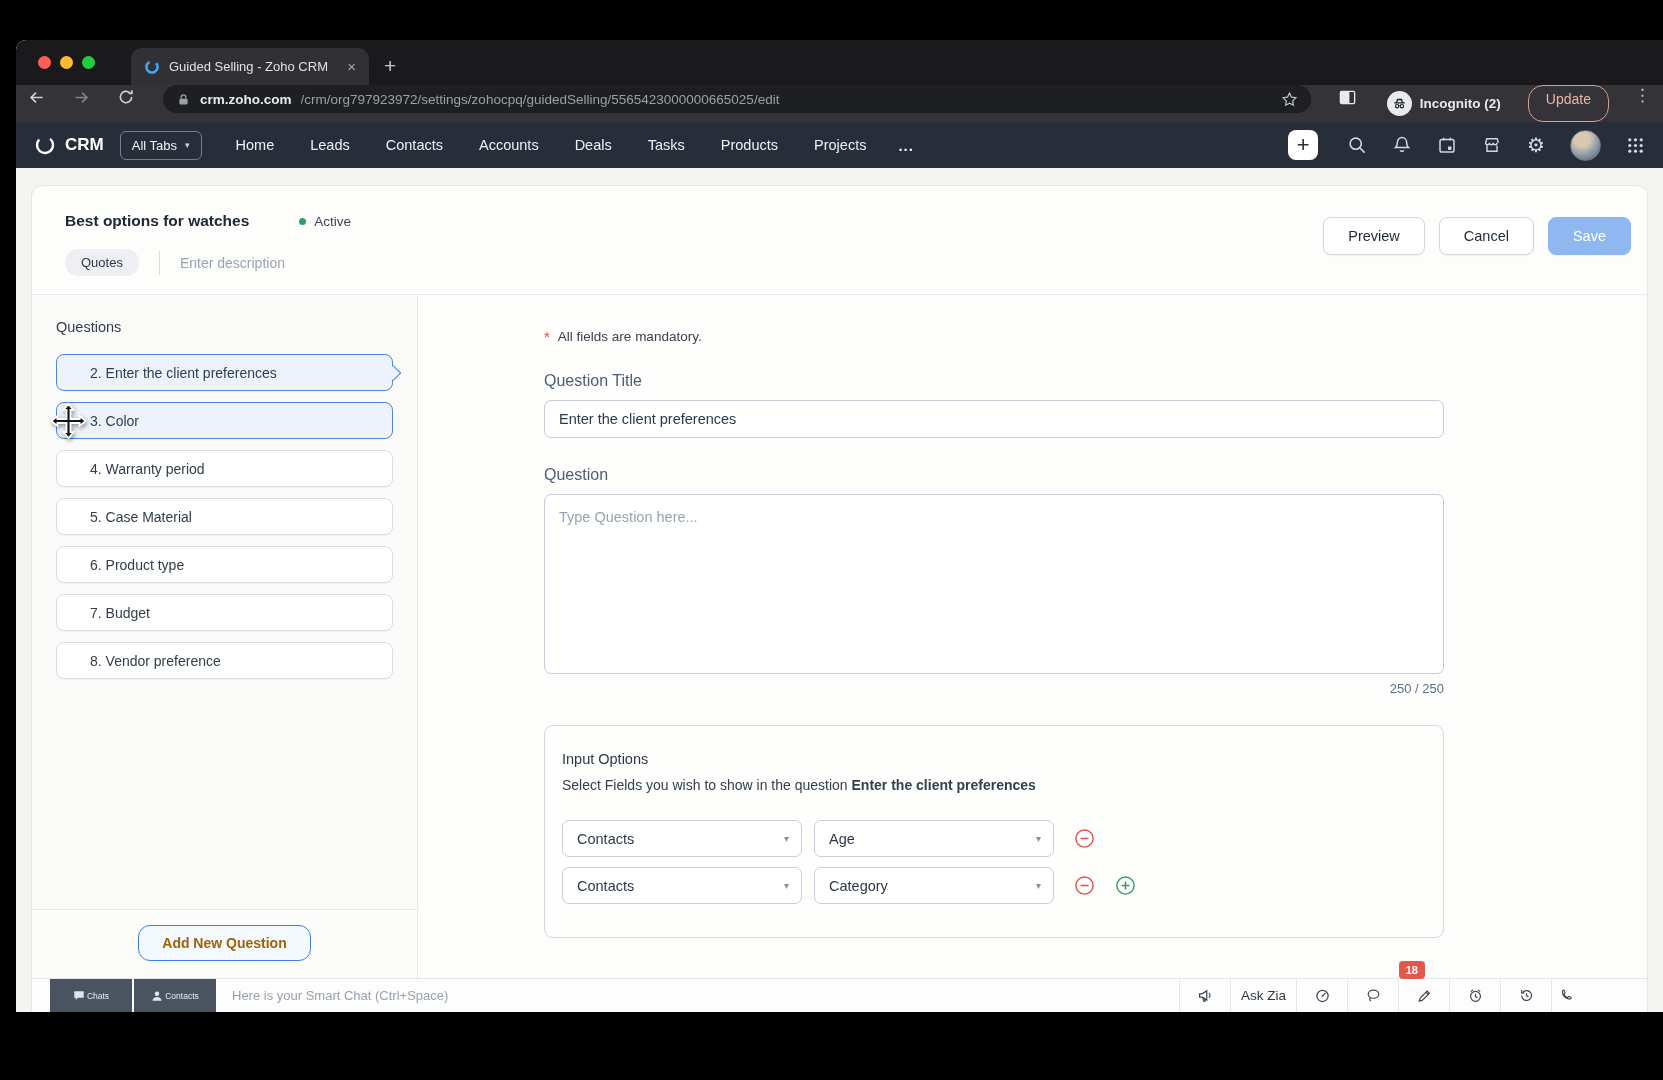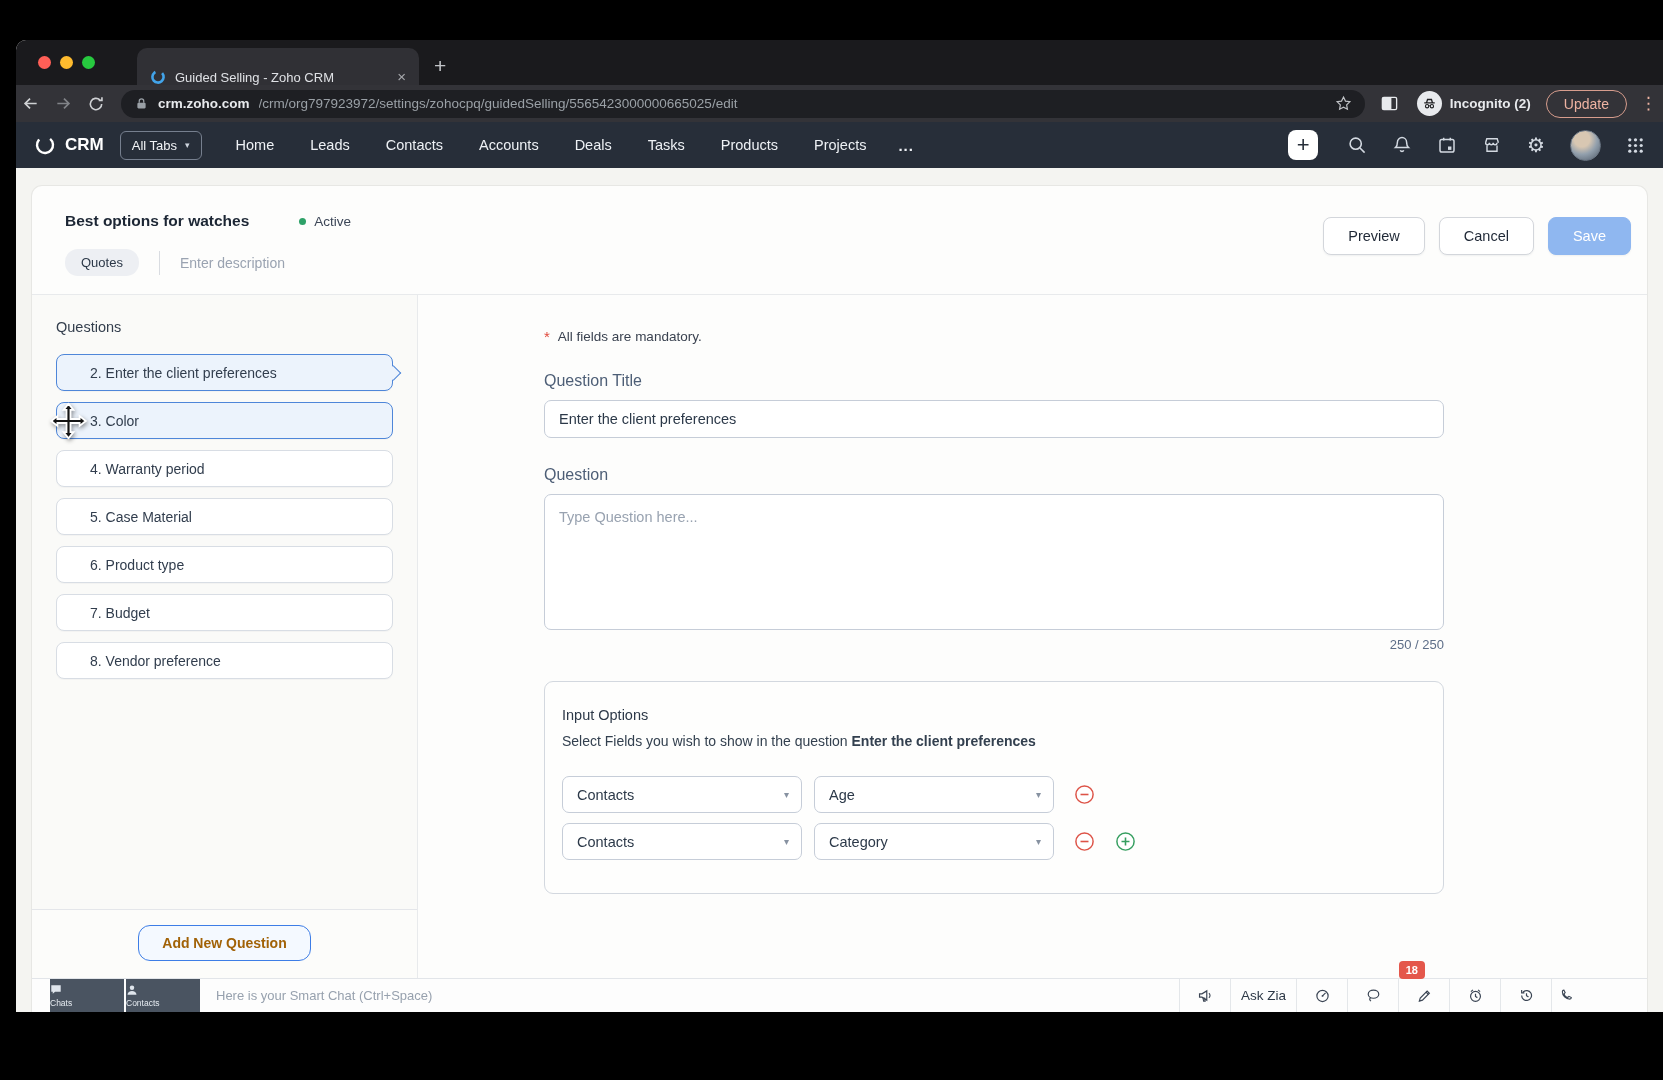--- a/index.html
+++ b/index.html
@@ -5,26 +5,26 @@
   *{box-sizing:border-box;margin:0;padding:0}
   html,body{width:1663px;height:1080px}
   body{background:#000;font-family:"Liberation Sans",sans-serif;overflow:hidden;position:relative}
   .window{position:absolute;left:16px;top:40px;width:1647px;height:972px;display:flex;flex-direction:column;background:#fff;border-top-left-radius:10px;overflow:hidden}
 
   
   .tabstrip{flex:0 0 45px;background:#1a1a1d;display:flex;align-items:flex-end}
   .traffic{display:flex;gap:9px;align-items:center;height:100%;padding:0 16px 0 22px}
   .tl{width:13px;height:13px;border-radius:50%}
   .tl.red{background:#ff5f57}.tl.yellow{background:#febb2e}.tl.green{background:#27c93f}
-  .tab{width:282px;height:37px;background:#303035;border-radius:10px 10px 0 0;display:flex;align-items:flex-end;gap:9px;padding:0 10px 0 13px;margin-left:26px}
+  .tab{width:238px;height:37px;background:#303035;border-radius:10px 10px 0 0;display:flex;align-items:center;gap:9px;padding:0 10px 0 13px;margin-left:20px}
   .tab-title{flex:1;color:#dfe1e5;font-size:13px;white-space:nowrap;overflow:hidden}
   .tab-close{color:#a7a9ad;font-size:15px;padding:0 3px}
   .newtab{color:#c2c4c8;font-size:21px;line-height:1;margin:0 0 9px 15px}
 
-  .toolbar{flex:0 0 37px;background:#333338;display:flex;align-items:center;padding:0 2px;gap:9px}
+  .toolbar{flex:0 0 37px;background:#333338;display:flex;padding:0 8px;gap:21px}
   .nav-ic{display:flex;align-items:center;justify-content:center;width:24px;height:24px}
   .urlbar{flex:1;height:28px;background:#1e1f23;border-radius:14px;display:flex;align-items:center;gap:9px;padding:0 13px;margin:0 4px;min-width:0}
   .url-host{color:#e8eaed;font-size:13.5px;font-weight:700;white-space:nowrap}
   .url-path{color:#9aa0a6;font-size:13.5px;white-space:nowrap;overflow:hidden;flex:1}
   .incog{display:flex;align-items:center;gap:8px;padding:0 6px}
   .incog-circle{width:25px;height:25px;border-radius:50%;background:#e8eaed;display:flex;align-items:center;justify-content:center}
   .incog-label{color:#e8eaed;font-size:13.5px;font-weight:700;white-space:nowrap}
   .update-chip{border:1px solid #d79d8d;border-radius:15px;color:#eeb3a2;font-size:14px;padding:5px 17px;white-space:nowrap}
   .kebab{color:#eeb3a2;font-size:17px;padding:0 4px}
 
@@ -67,35 +67,35 @@
   .tail{position:absolute;right:-6.5px;top:50%;width:11px;height:11px;background:#ecf3fc;border-top:1px solid #4e86d9;border-right:1px solid #4e86d9;transform:translateY(-50%) rotate(45deg)}
   .move-cursor{position:absolute;left:-7px;top:50%;transform:translateY(-50%);filter:drop-shadow(1px 2px 2px rgba(0,0,0,.4))}
   .sidebar-footer{margin-top:auto;border-top:1px solid #e4e6ea;background:#fcfcfa;display:flex;justify-content:center;padding:15px 0 17px}
   .add-q-btn{border:1.5px solid #3d7de6;color:#a16207;background:#f4f9ff;border-radius:12px;padding:9px 23px;font-size:14px;font-weight:700}
 
   .main{flex:1;padding:34px 0 0 126px;overflow:hidden;background:#fdfdfc}
   .mandatory{display:flex;align-items:center;gap:8px;font-size:13.5px;color:#3a4250}
   .req{color:#e0493c;font-size:15px;line-height:1}
   .field-label{margin-top:28px;font-size:16px;color:#4d5e76}
   .text-input{margin-top:10px;width:900px;height:38px;border:1px solid #c6cdd8;border-radius:7px;background:#fff;display:flex;align-items:center;padding:0 14px;font-size:14.5px;color:#2c3949}
-  .textarea{margin-top:10px;width:900px;height:136px;border:1px solid #c6cdd8;border-radius:7px;background:#fff;padding:14px;font-size:14.5px;color:#98a2b0}
+  .textarea{margin-top:10px;width:900px;height:180px;border:1px solid #c6cdd8;border-radius:7px;background:#fff;padding:14px;font-size:14.5px;color:#98a2b0}
   .char-counter{width:900px;text-align:right;margin-top:7px;font-size:13px;color:#5d6e88}
   .options-panel{margin-top:29px;width:900px;border:1px solid #d3d8df;border-radius:9px;background:#fefefd;padding:25px 17px 33px}
   .op-title{font-size:14.5px;color:#2c3848}
   .op-subtitle{margin-top:10px;font-size:14px;color:#33404f}
   .op-subtitle .bold{font-weight:700}
   .op-row{display:flex;align-items:center;gap:12px;margin-top:10px}
   .op-row.first{margin-top:27px}
   .select{width:240px;height:37px;border:1px solid #c6cdd8;border-radius:7px;background:#fff;display:flex;align-items:center;justify-content:space-between;padding:0 12px 0 14px;font-size:14.5px;color:#2c3949}
   .select .caret{color:#8792a1;font-size:10px}
   .circle-btn{display:flex;align-items:center;margin-left:8px}
 
   
   .footerbar{flex:0 0 34px;background:#fdfdfd;border-top:1px solid #e2e5e9;display:flex;align-items:stretch;position:relative}
-  .dock{width:74px;background:#4a5461;display:flex;flex-direction:column;justify-content:center;gap:2px}
+  .dock{width:82px;background:#4a5461;display:flex;align-items:center;justify-content:center;gap:2px}
   .dock.first{margin-left:18px}
   .dock+.dock{margin-left:2px}
   .dock-label{font-size:8.5px;color:#e6ebf1}
   .smartchat{align-self:center;margin-left:16px;font-size:13px;color:#97a1ae;white-space:nowrap}
   .footer-right{margin-left:auto;display:flex;align-items:stretch;margin-right:66px}
   .fcell{width:51px;border-left:1px solid #e4e7ea;display:flex;align-items:center;justify-content:center;color:#3b4554}
   .fcell.askzia{width:66px;font-size:13.5px;color:#2e3947;white-space:nowrap}
   .fcell.last{width:30px}
   .badge{position:absolute;right:222px;top:-18px;background:#e4574b;color:#fff;font-size:11px;font-weight:700;padding:2px 7px;border-radius:4px;line-height:1.3}
   svg{display:block}

